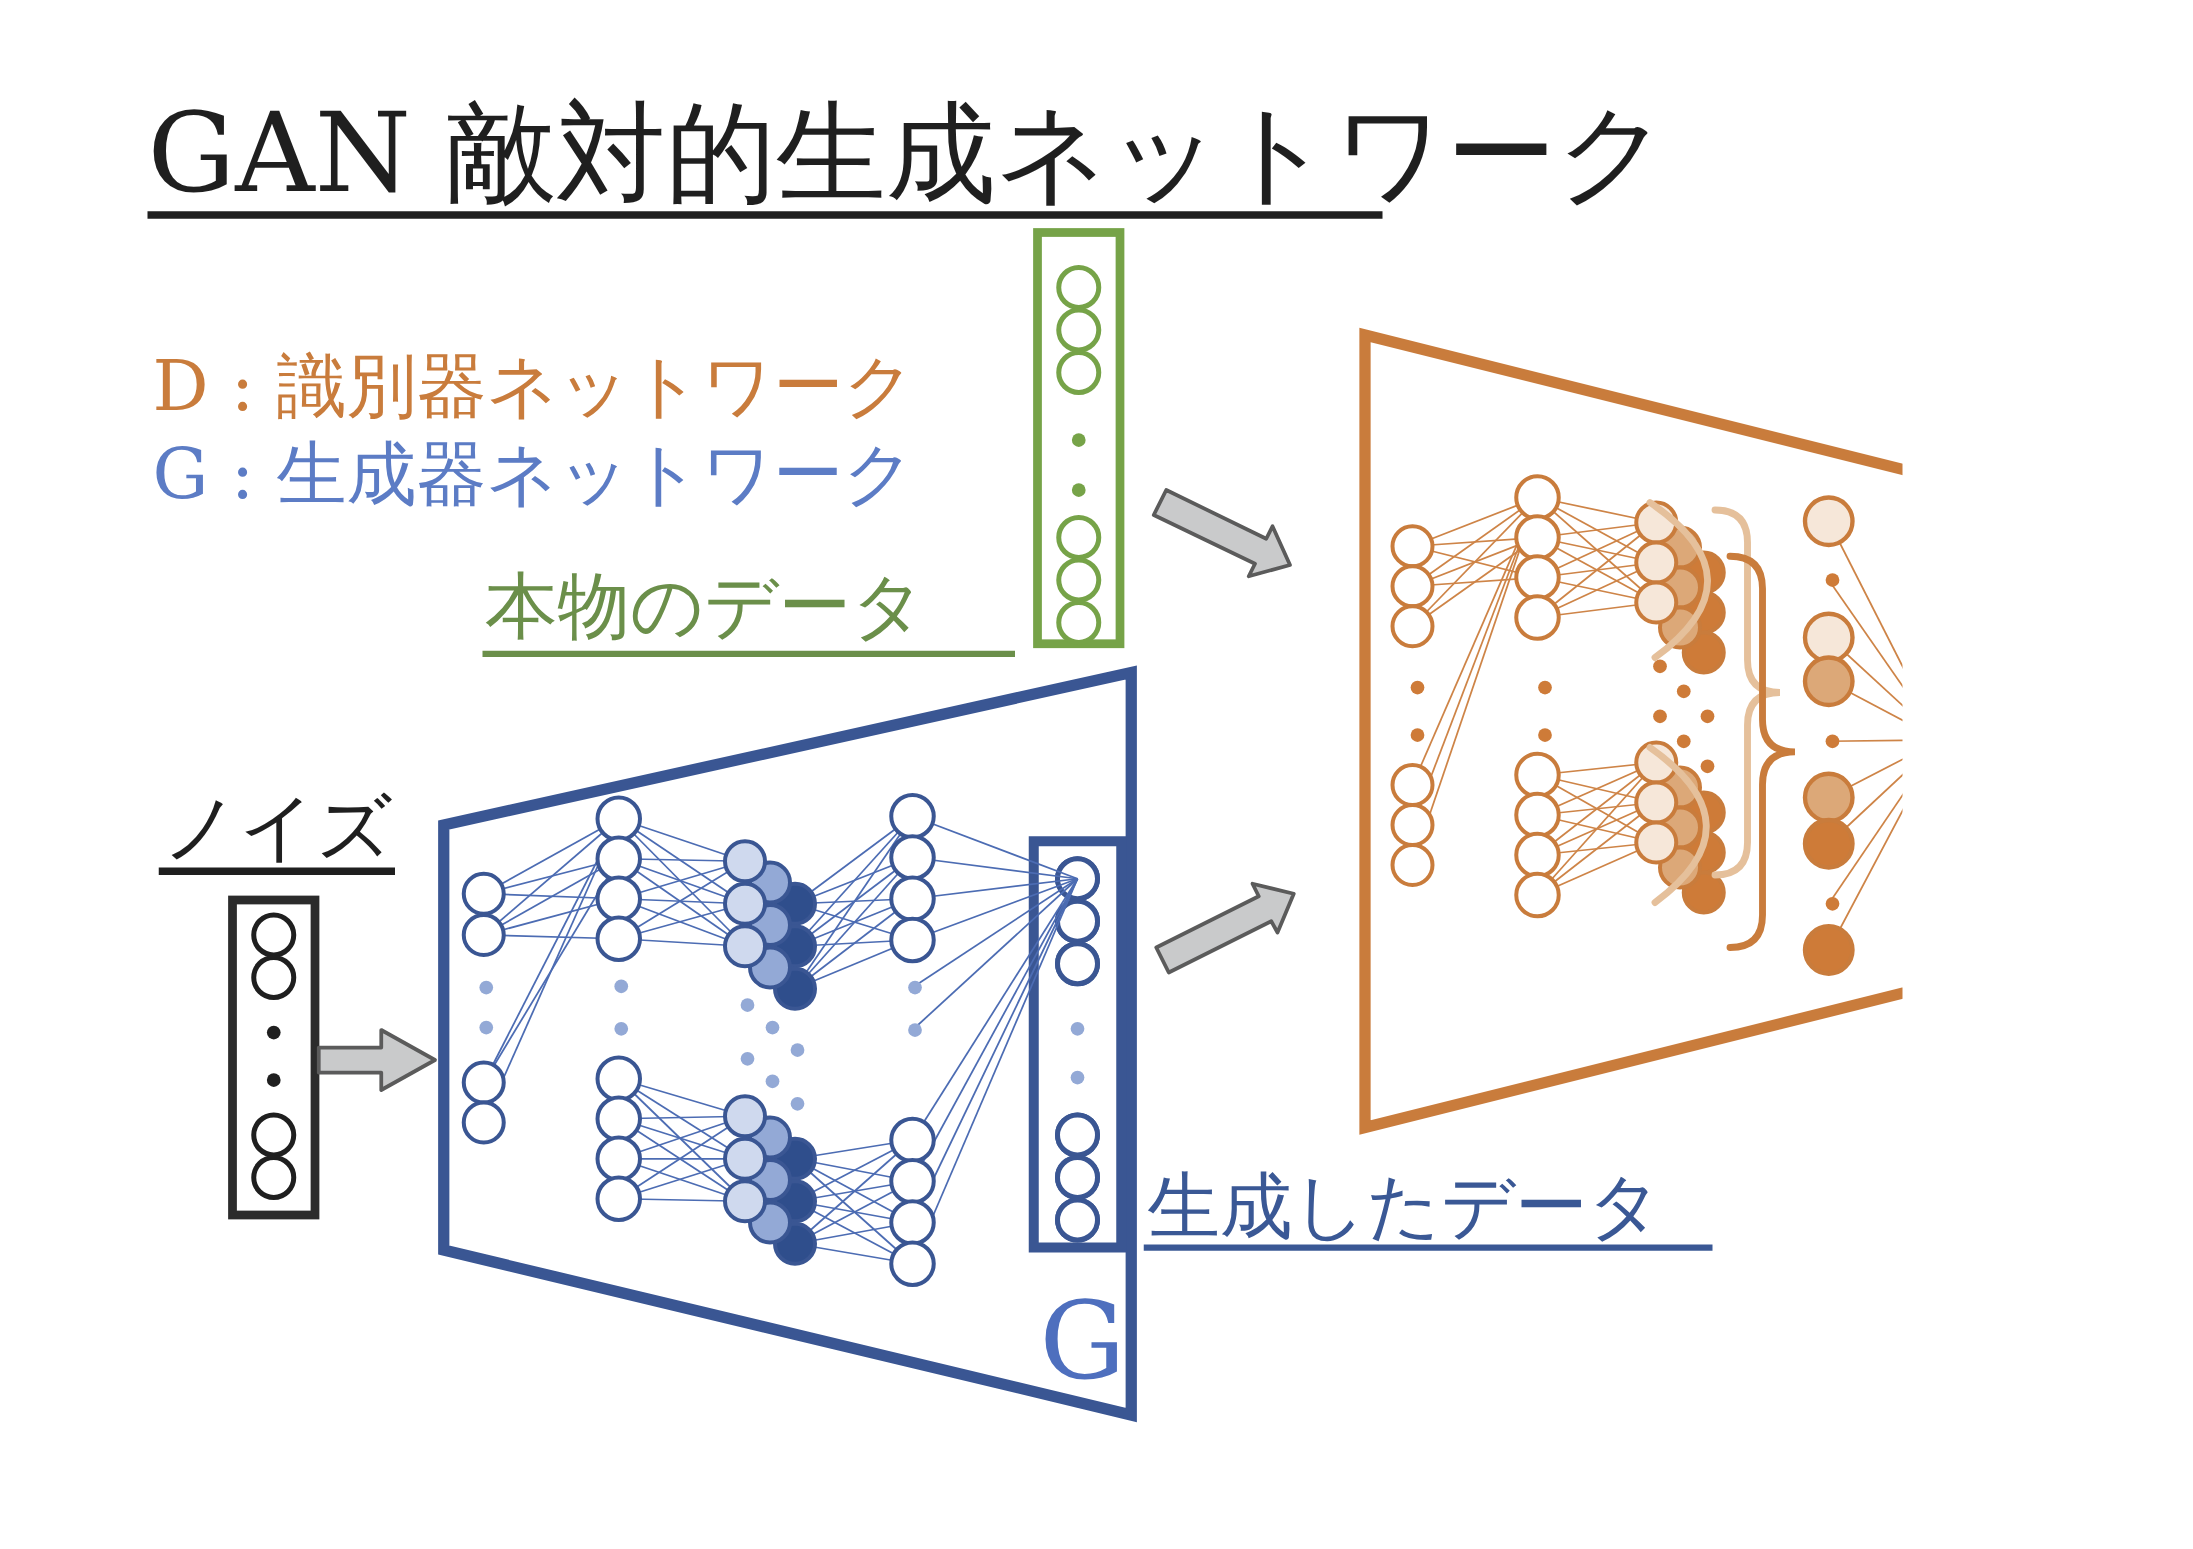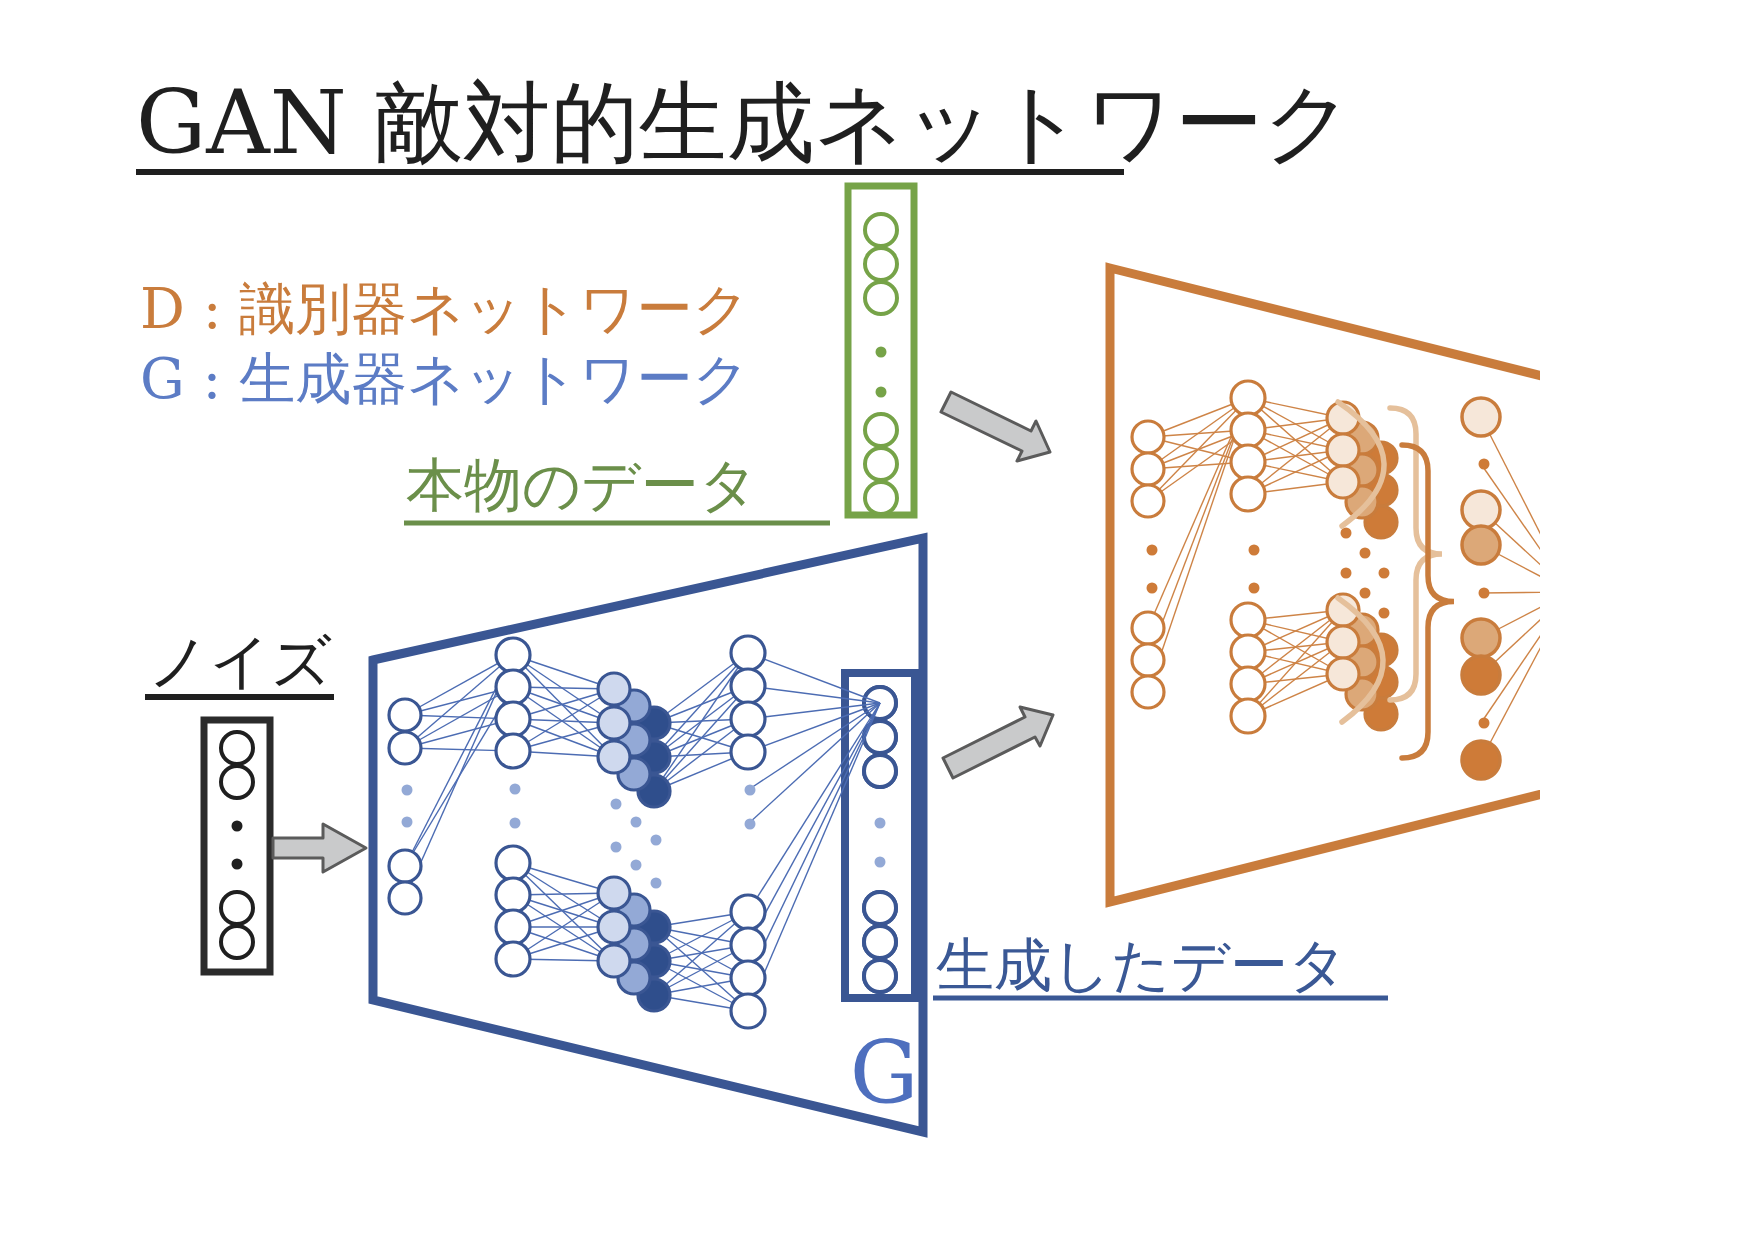--- a/index.html
+++ b/index.html
@@ -1,17 +1,17 @@
 <!DOCTYPE html>
 <html style="--black: #1f1f1f; --orange: #C97C3C; --orange-line: #CE8447; --orange-light: #F6E7D9; --orange-mid: #DCA878; --orange-dark: #CE7B38; --tan: #E5C09B; --blue-dark: #3A5693; --blue-line: #4C6CB3; --blue-light: #CFD9EE; --blue-mid: #93A9D6; --blue-darkfill: #2F4E8C; --blue-text: #5C7CC5; --gen-text: #3A5895; --g-label: #4E6FBE; --green: #76A348; --green-text: #6B8F4A; --arrow-fill: #C9CACB; --arrow-stroke: #5B5B5B; --bg: #FFFFFF;"><head>
 <meta charset="utf-8">
 <style>
   html,body{margin:0;padding:0;background:#ffffff;}
   .stage{position:relative;width:1522px;height:1239px;background:var(--bg,#fff);overflow:hidden;
-         font-family:"DejaVu Serif","Liberation Serif",serif;margin-left:18px;}
+         font-family:"DejaVu Serif","Liberation Serif",serif;}
   svg{position:absolute;left:0;top:0;}
   text{font-family:"DejaVu Serif","Liberation Serif",serif;}
 
   .title-text{font-size:88px;fill:var(--black);}
   .legend-d{font-size:56px;fill:var(--orange);}
   .legend-g{font-size:56px;fill:var(--blue-text);}
   .real-label{font-size:58px;fill:var(--green-text);}
   .noise-label{font-size:60px;fill:var(--black);}
   .gen-label{font-size:58px;fill:var(--gen-text);}
   .g-letter{font-size:86px;fill:var(--g-label);}

